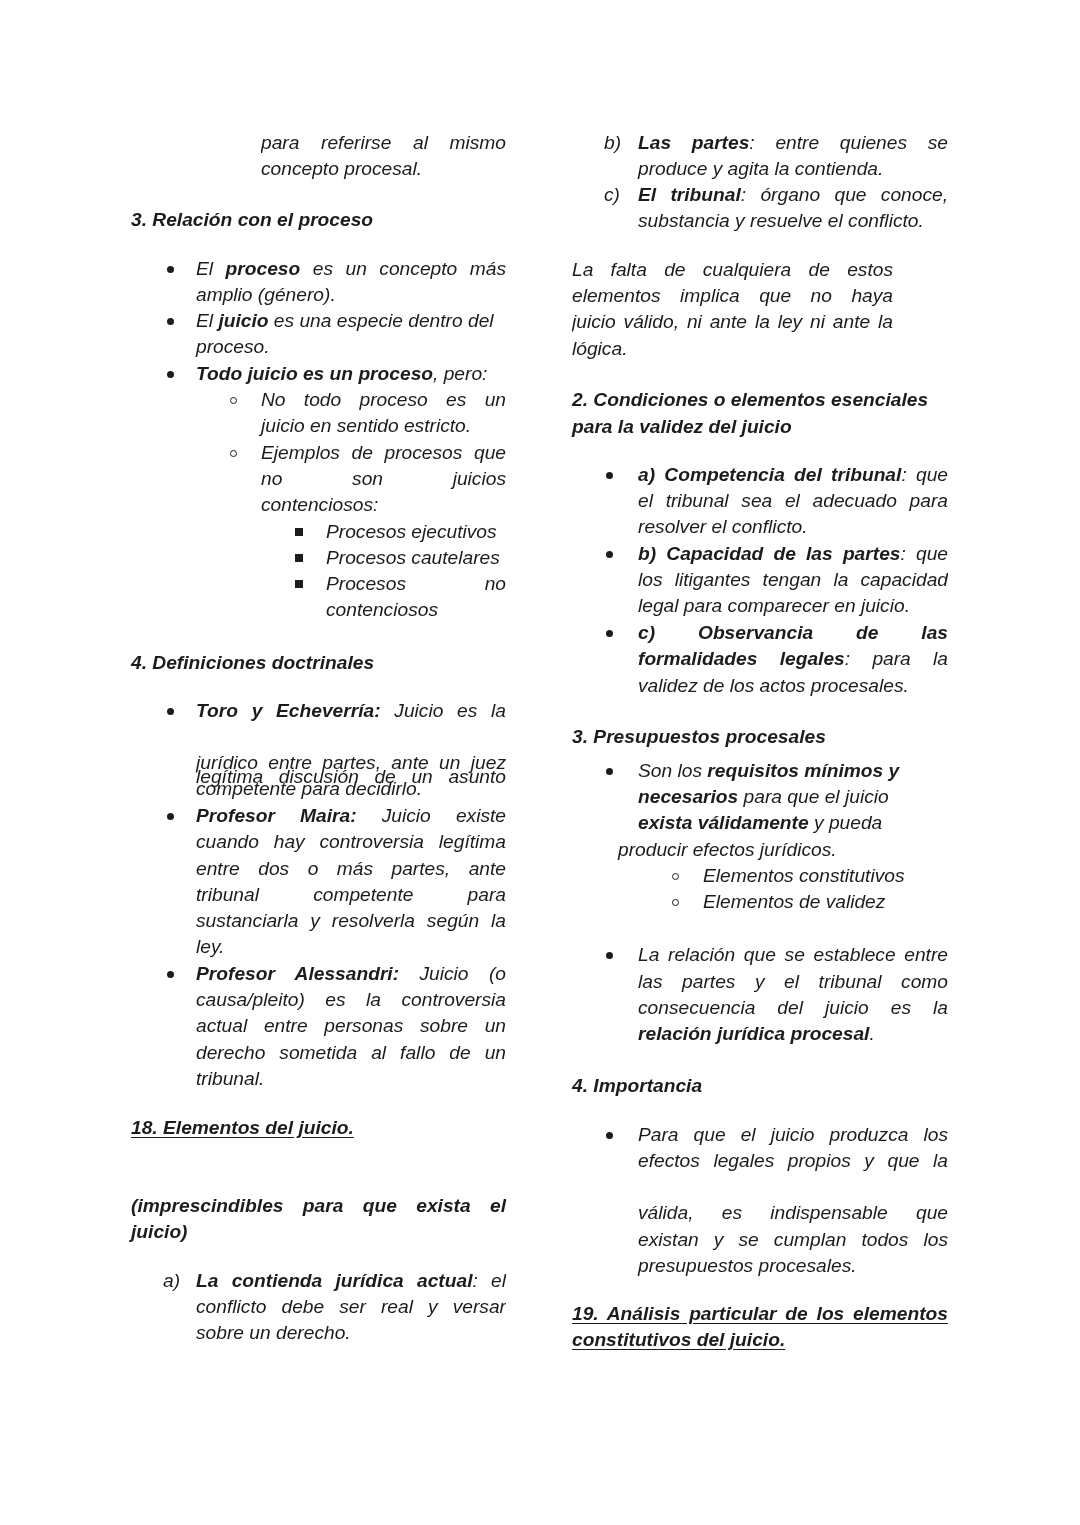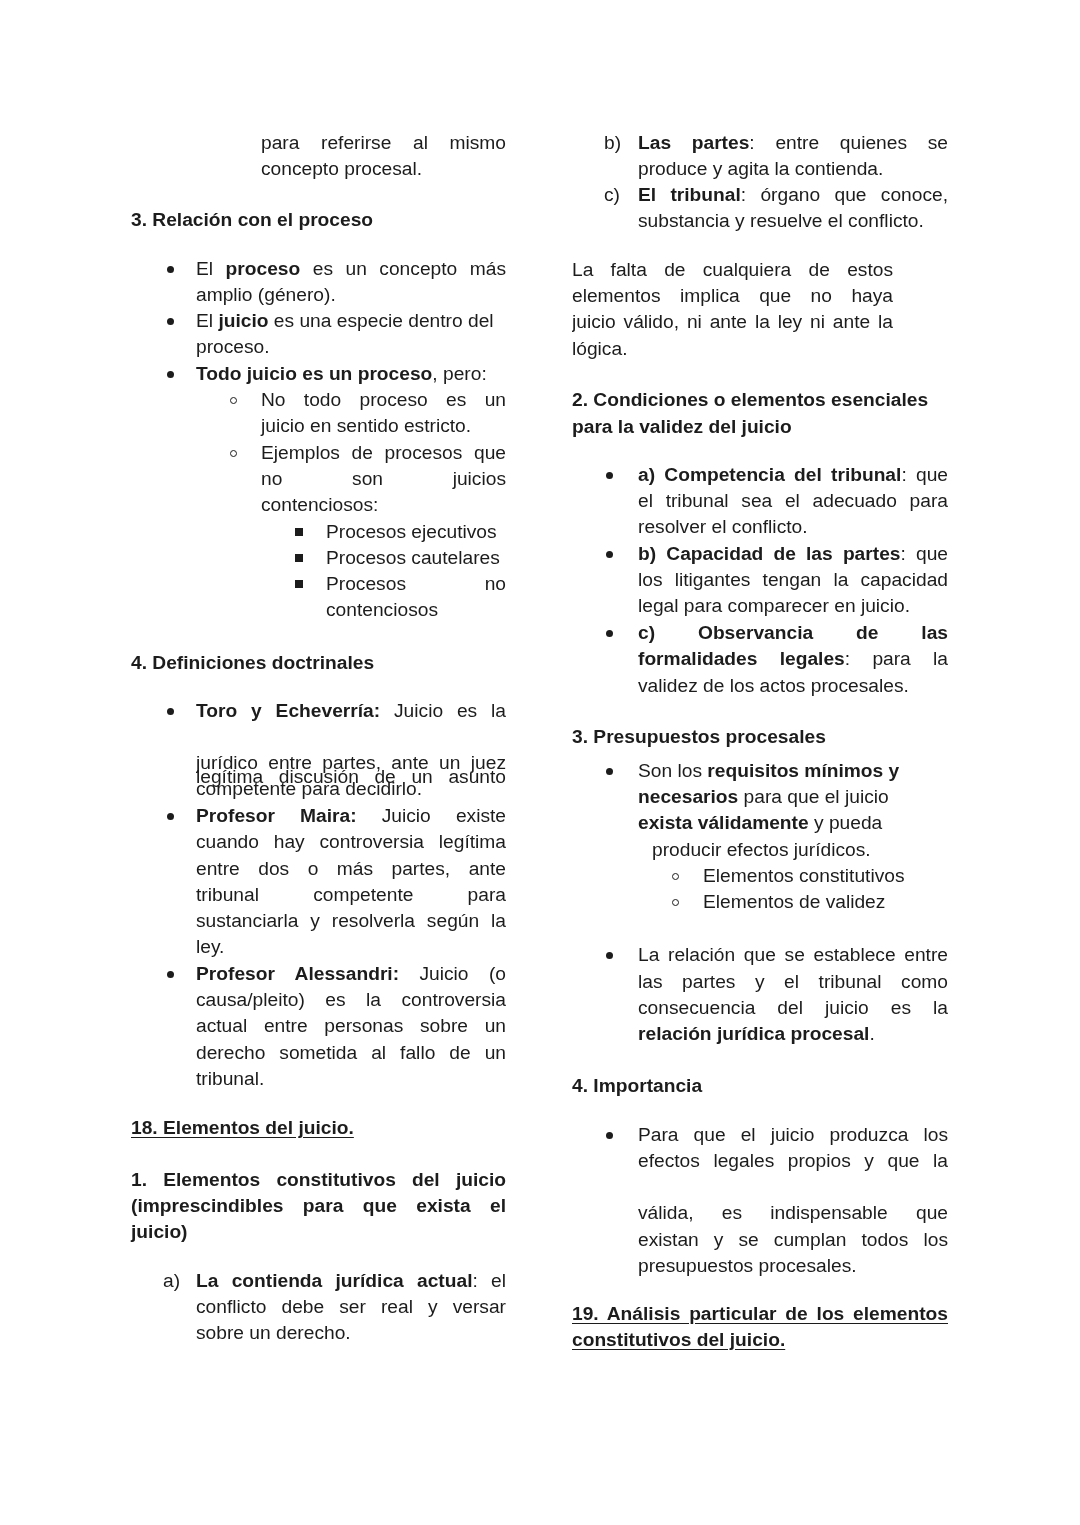--- a/index.html
+++ b/index.html
@@ -1,18 +1,18 @@
 <!DOCTYPE html>
 <html><head>
 <meta charset="utf-8">
 <style>
   html, body { margin: 0; padding: 0; background: #ffffff; }
   body { width: 1080px; height: 1525px; position: relative; overflow: hidden;
          font-family: "Liberation Sans", sans-serif; color: #1c1c1c; font-size: 19.2px; }
-  .page { position: absolute; left: 0; top: 0; width: 1080px; height: 1525px; background: #fff; }
+  .page { position: absolute; left: 0; top: 0; width: 1080px; height: 1525px; background: #fff; font-style: italic; }
   .line { position: absolute; height: 26px; line-height: 26px; white-space: nowrap; }
   .j { text-align: justify; text-align-last: justify; white-space: normal; overflow: hidden; }
   b, .b { font-weight: bold; }
   .u { text-decoration: underline; text-underline-offset: 3px; }
   .dot { position: absolute; width: 7px; height: 7px; border-radius: 50%; background: #1c1c1c; }
   .circ { position: absolute; width: 7px; height: 7px; border-radius: 50%; border: 1.3px solid #1c1c1c; box-sizing: border-box; }
   .sq { position: absolute; width: 8px; height: 8px; background: #1c1c1c; }
 </style>
 </head>
 <body>
@@ -70,21 +70,20 @@
 
   <span class="dot" style="left:167px;top:971px;"></span>
   <div class="line j" style="left:196px;top:961px;width:310px;"><b>Profesor Alessandri:</b><span> Juicio (o</span></div>
   <div class="line j" style="left:196px;top:987px;width:310px;">causa/pleito) es la controversia</div>
   <div class="line j" style="left:196px;top:1013px;width:310px;">actual entre personas sobre un</div>
   <div class="line j" style="left:196px;top:1040px;width:310px;">derecho sometida al fallo de un</div>
   <div class="line" style="left:196px;top:1066px;">tribunal.</div>
 
   <div class="line b u" style="left:131px;top:1115px;">18. Elementos del juicio.</div>
 
-  <div class="line b j" style="left:131px;top:1167px;width:375px;">1. Elementos constitutivos del juicio</div>
   <div class="line b j" style="left:131px;top:1193px;width:375px;">(imprescindibles para que exista el</div>
   <div class="line b" style="left:131px;top:1219px;">juicio)</div>
 
   <div class="line" style="left:163px;top:1268px;">a)</div>
   <div class="line j" style="left:196px;top:1268px;width:310px;"><b>La contienda jurídica actual</b><span>: el</span></div>
   <div class="line j" style="left:196px;top:1294px;width:310px;">conflicto debe ser real y versar</div>
   <div class="line" style="left:196px;top:1320px;">sobre un derecho.</div>
 
   <div class="line" style="left:604px;top:130px;">b)</div>
   <div class="line j" style="left:638px;top:130px;width:310px;"><b>Las partes</b><span>: entre quienes se</span></div>
@@ -116,21 +115,21 @@
   <div class="line j b" style="left:638px;top:620px;width:310px;">c) Observancia de las</div>
   <div class="line j" style="left:638px;top:646px;width:310px;"><b>formalidades legales</b><span>: para la</span></div>
   <div class="line" style="left:638px;top:673px;">validez de los actos procesales.</div>
 
   <div class="line b" style="left:572px;top:724px;">3. Presupuestos procesales</div>
 
   <span class="dot" style="left:606px;top:768px;"></span>
   <div class="line" style="left:638px;top:758px;"><span>Son los </span><b>requisitos mínimos y</b></div>
   <div class="line" style="left:638px;top:784px;"><b>necesarios</b><span> para que el juicio</span></div>
   <div class="line" style="left:638px;top:810px;"><b>exista válidamente</b><span> y pueda</span></div>
-  <div class="line" style="left:652px;top:837px;">producir efectos jurídicos.</div>
+  <div class="line" style="left:618px;top:837px;">producir efectos jurídicos.</div>
 
   <span class="circ" style="left:672px;top:873px;"></span>
   <div class="line" style="left:703px;top:863px;">Elementos constitutivos</div>
   <span class="circ" style="left:672px;top:899px;"></span>
   <div class="line" style="left:703px;top:889px;">Elementos de validez</div>
 
   <span class="dot" style="left:606px;top:952px;"></span>
   <div class="line j" style="left:638px;top:942px;width:310px;">La relación que se establece entre</div>
   <div class="line j" style="left:638px;top:969px;width:310px;">las partes y el tribunal como</div>
   <div class="line j" style="left:638px;top:995px;width:310px;">consecuencia del juicio es la</div>

